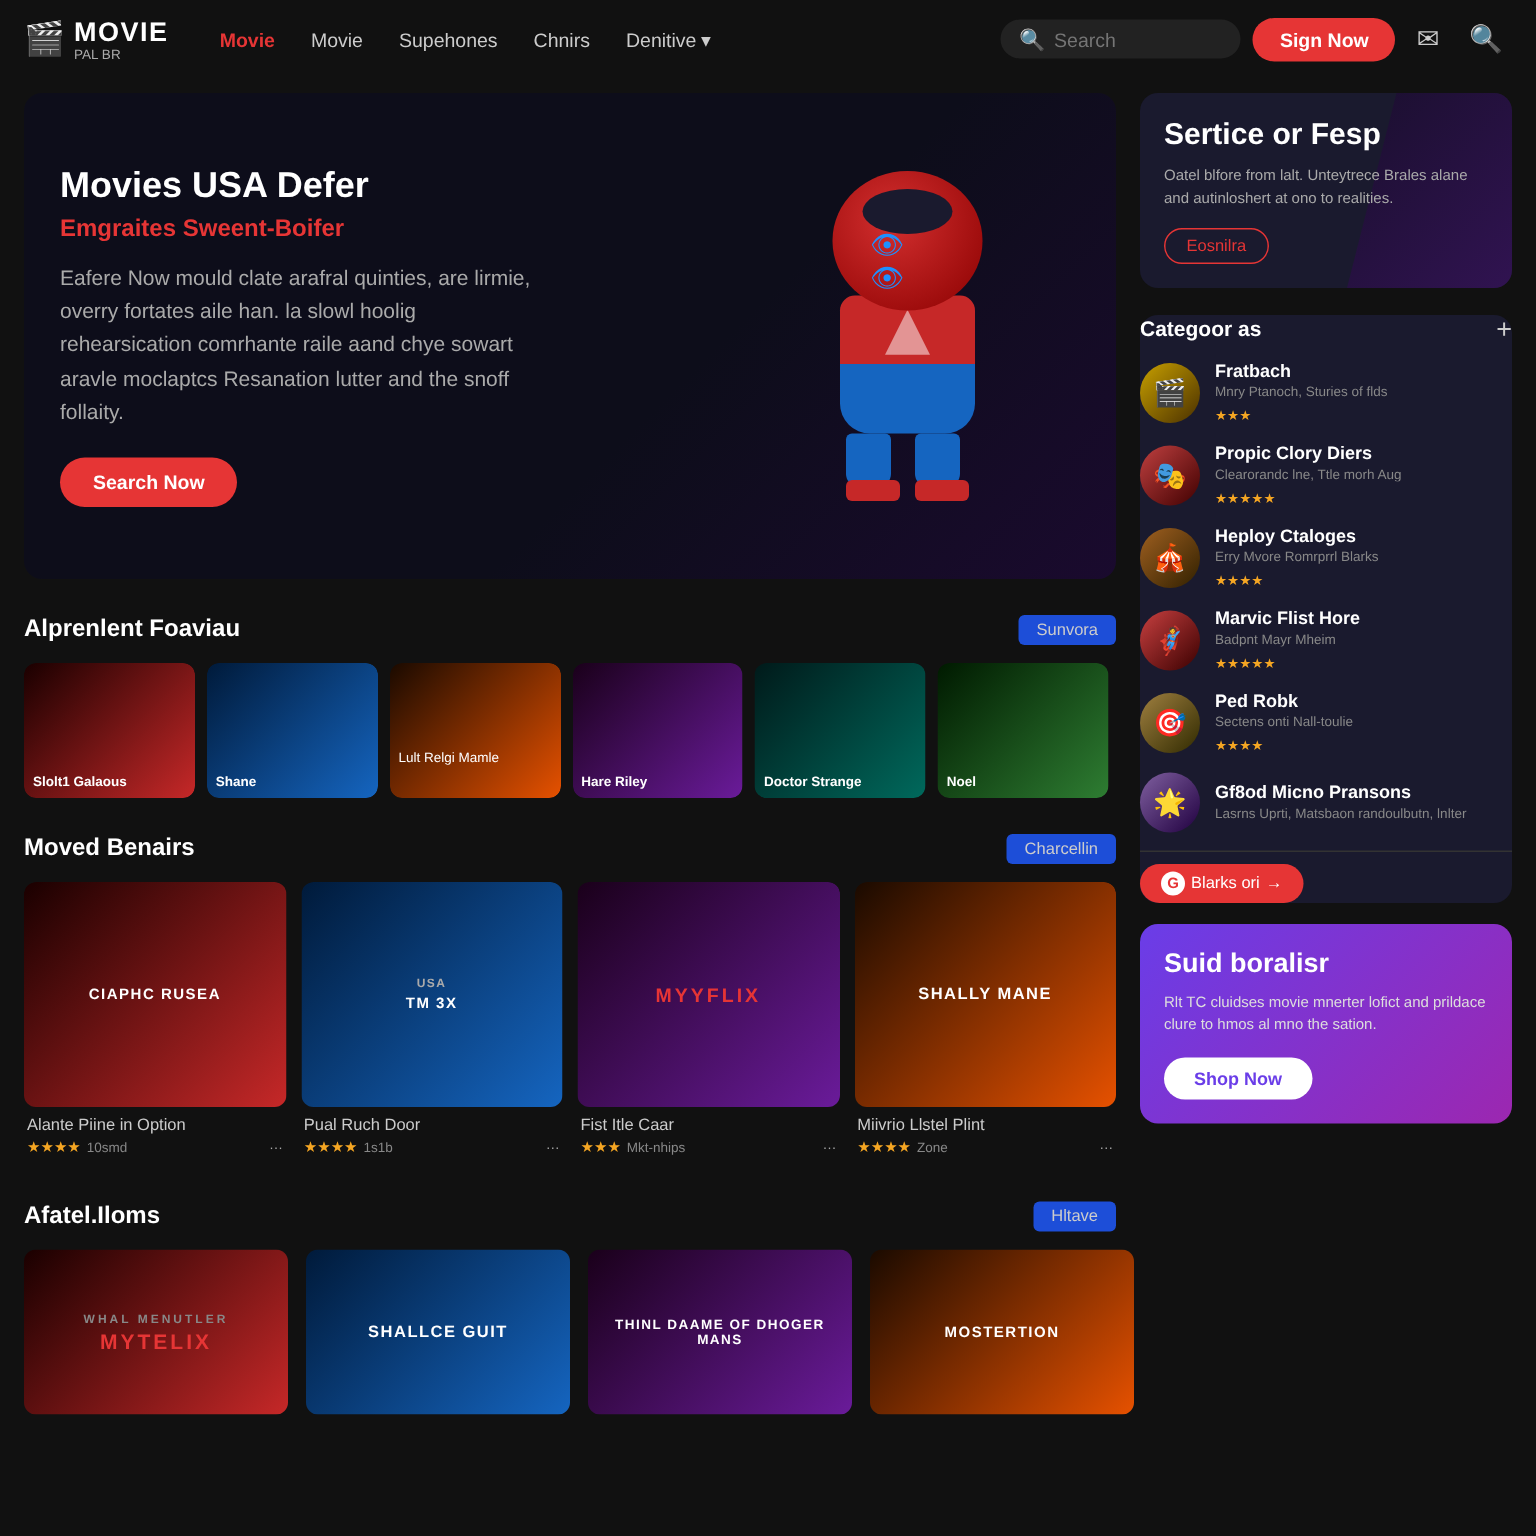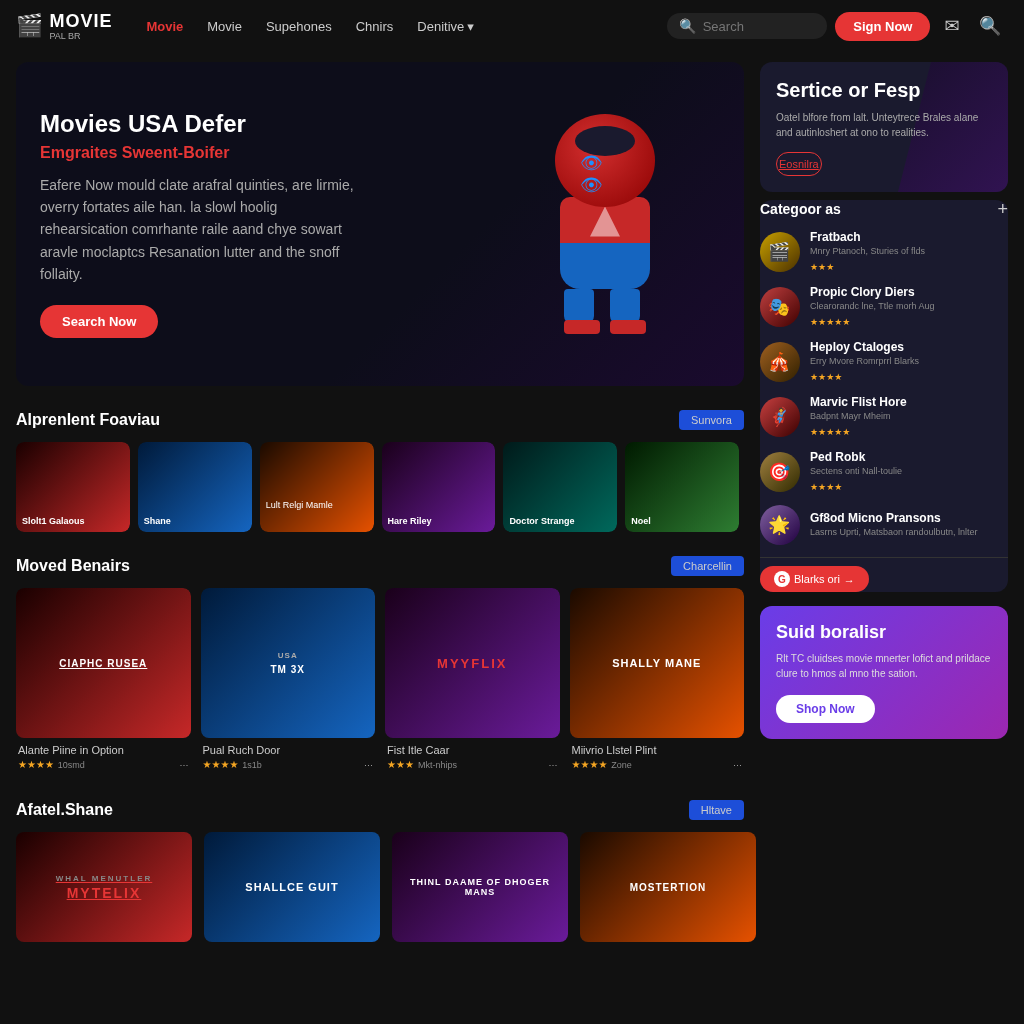--- a/index.html
+++ b/index.html
@@ -331,33 +331,33 @@
       display: inline-flex;
       gap: 1px;
     }
     .card-meta {
       font-size: 9px;
       color: #888;
       margin-left: 4px;
     }
 
     
-    .bg-dark-red { background: linear-gradient(135deg, #1a0000, #c62828); text-decoration: underline; }
+    .bg-dark-red { background: linear-gradient(135deg, #1a0000, #c62828); }
     .bg-dark-blue { background: linear-gradient(135deg, #001a3a, #1565c0); }
     .bg-dark-green { background: linear-gradient(135deg, #001a00, #2e7d32); }
     .bg-dark-purple { background: linear-gradient(135deg, #1a001a, #6a1b9a); }
     .bg-dark-orange { background: linear-gradient(135deg, #1a0a00, #e65100); }
     .bg-dark-teal { background: linear-gradient(135deg, #001a1a, #00695c); }
 
     
     .sidebar-card {
       background: #1a1a2e;
       border-radius: 12px;
       padding: 16px;
-      margin-bottom: 8px;
+      margin-bottom: 18px;
       position: relative;
       overflow: hidden;
     }
     .sidebar-hero-title {
       font-size: 20px;
       font-weight: 900;
       color: #fff;
       line-height: 1.2;
       margin-bottom: 8px;
     }
@@ -365,24 +365,23 @@
       font-size: 10px;
       color: #aaa;
       line-height: 1.5;
       margin-bottom: 12px;
     }
     .btn-explore {
       background: transparent;
       color: #e63535;
       border: 1.5px solid #e63535;
       border-radius: 16px;
-      padding: 5px 2px;
+      padding: 5px 14px;
       font-size: 11px;
       cursor: pointer;
-      text-decoration: underline;
     }
     .sidebar-bg-img {
       position: absolute;
       right: 0; top: 0;
       width: 110px;
       height: 100%;
       background: linear-gradient(135deg, #1a0a2e, #3a1060);
       clip-path: polygon(30% 0%, 100% 0%, 100% 100%, 0% 100%);
       opacity: 0.7;
     }
@@ -670,21 +669,21 @@
           <div style="display:flex;align-items:center;">
             <span class="stars">★★★★</span>
             <span class="card-meta">Zone</span>
             <span style="color:#aaa;font-size:9px;margin-left:auto;">···</span>
           </div>
         </div>
       </div>
     </div>
 
     <div class="section-header">
-      <span class="section-title">Afatel.Shane</span>
+      <span class="section-title">Afatel.Iloms</span>
       <button class="section-more">Hltave</button>
     </div>
     <div class="featured-row">
       <div class="featured-card">
         <div class="featured-poster bg-dark-red" style="font-size:14px;font-weight:900;letter-spacing:2px;color:#e63535;flex-direction:column;display:flex;align-items:center;justify-content:center;gap:2px;">
           <span style="font-size:8px;color:#888;">WHAL MENUTLER</span>
           <span>MYTELIX</span>
         </div>
       </div>
       <div class="featured-card">

